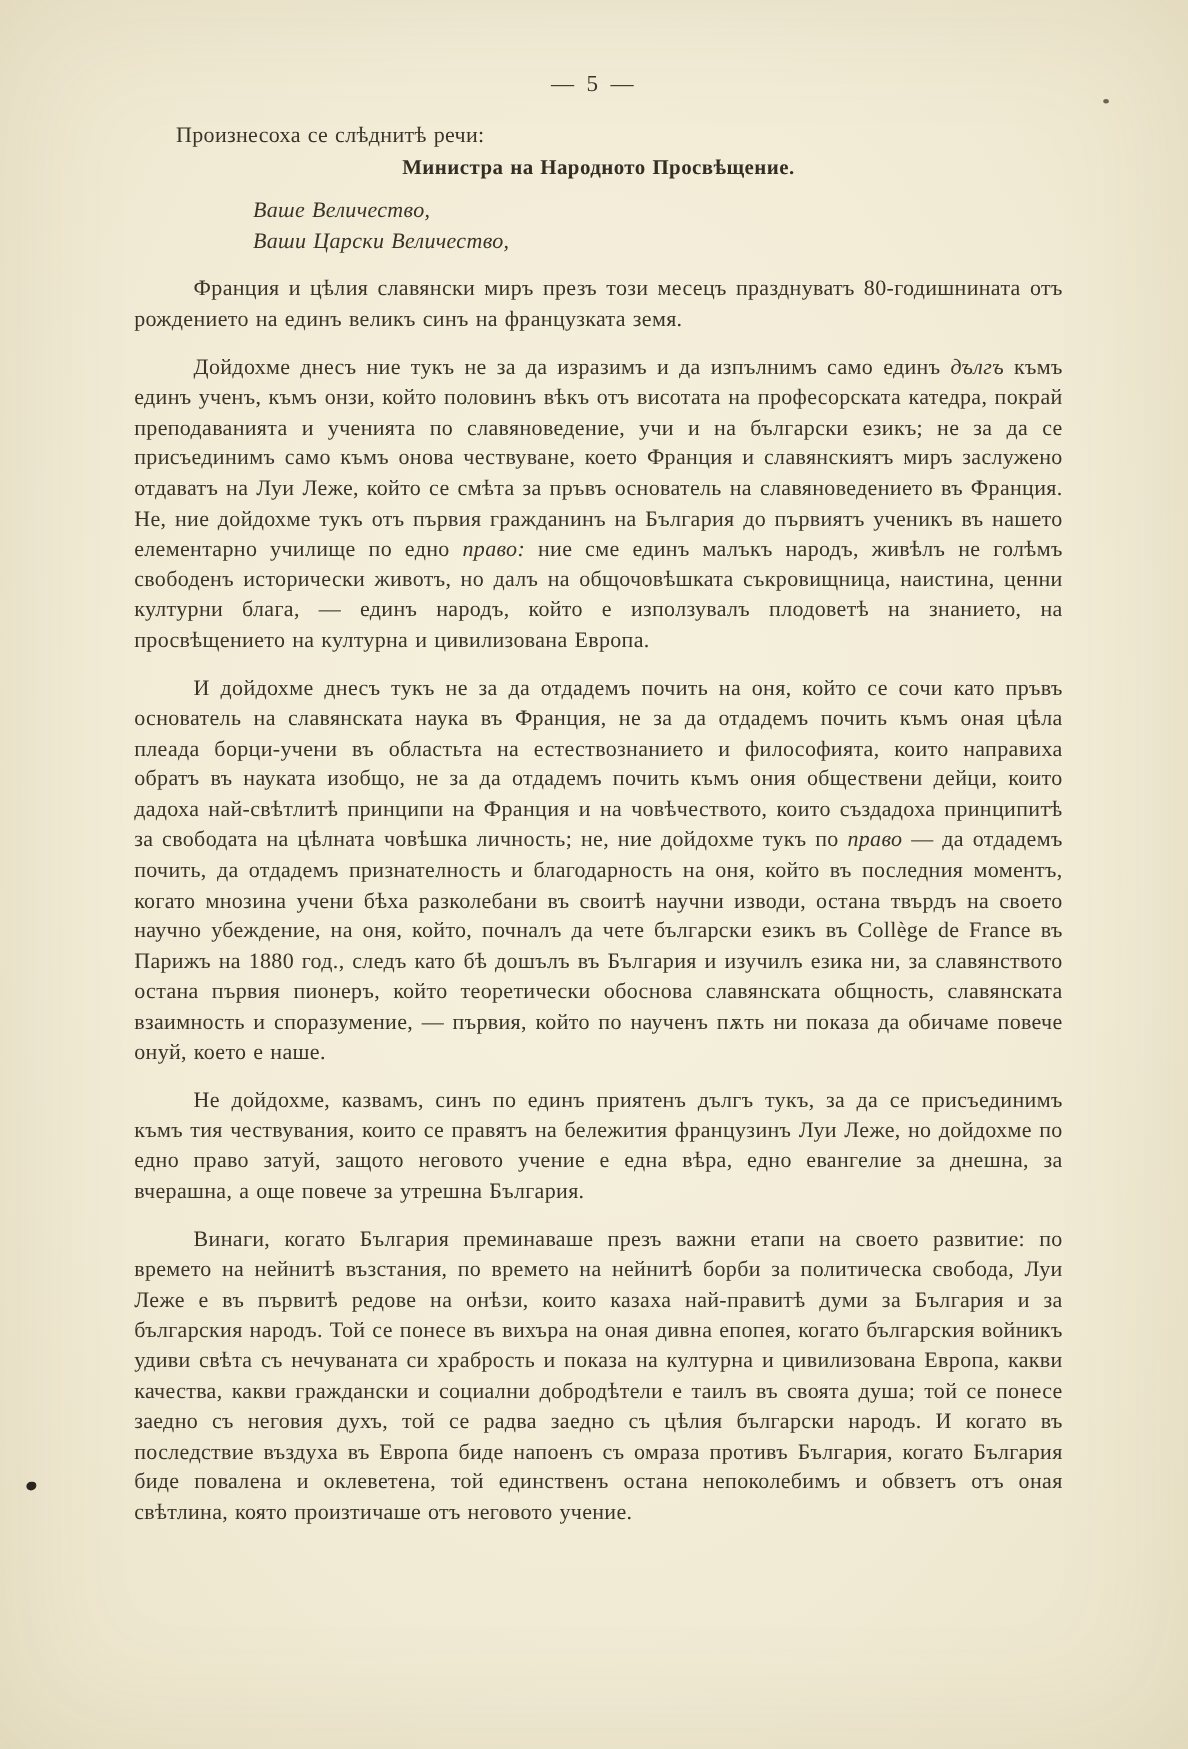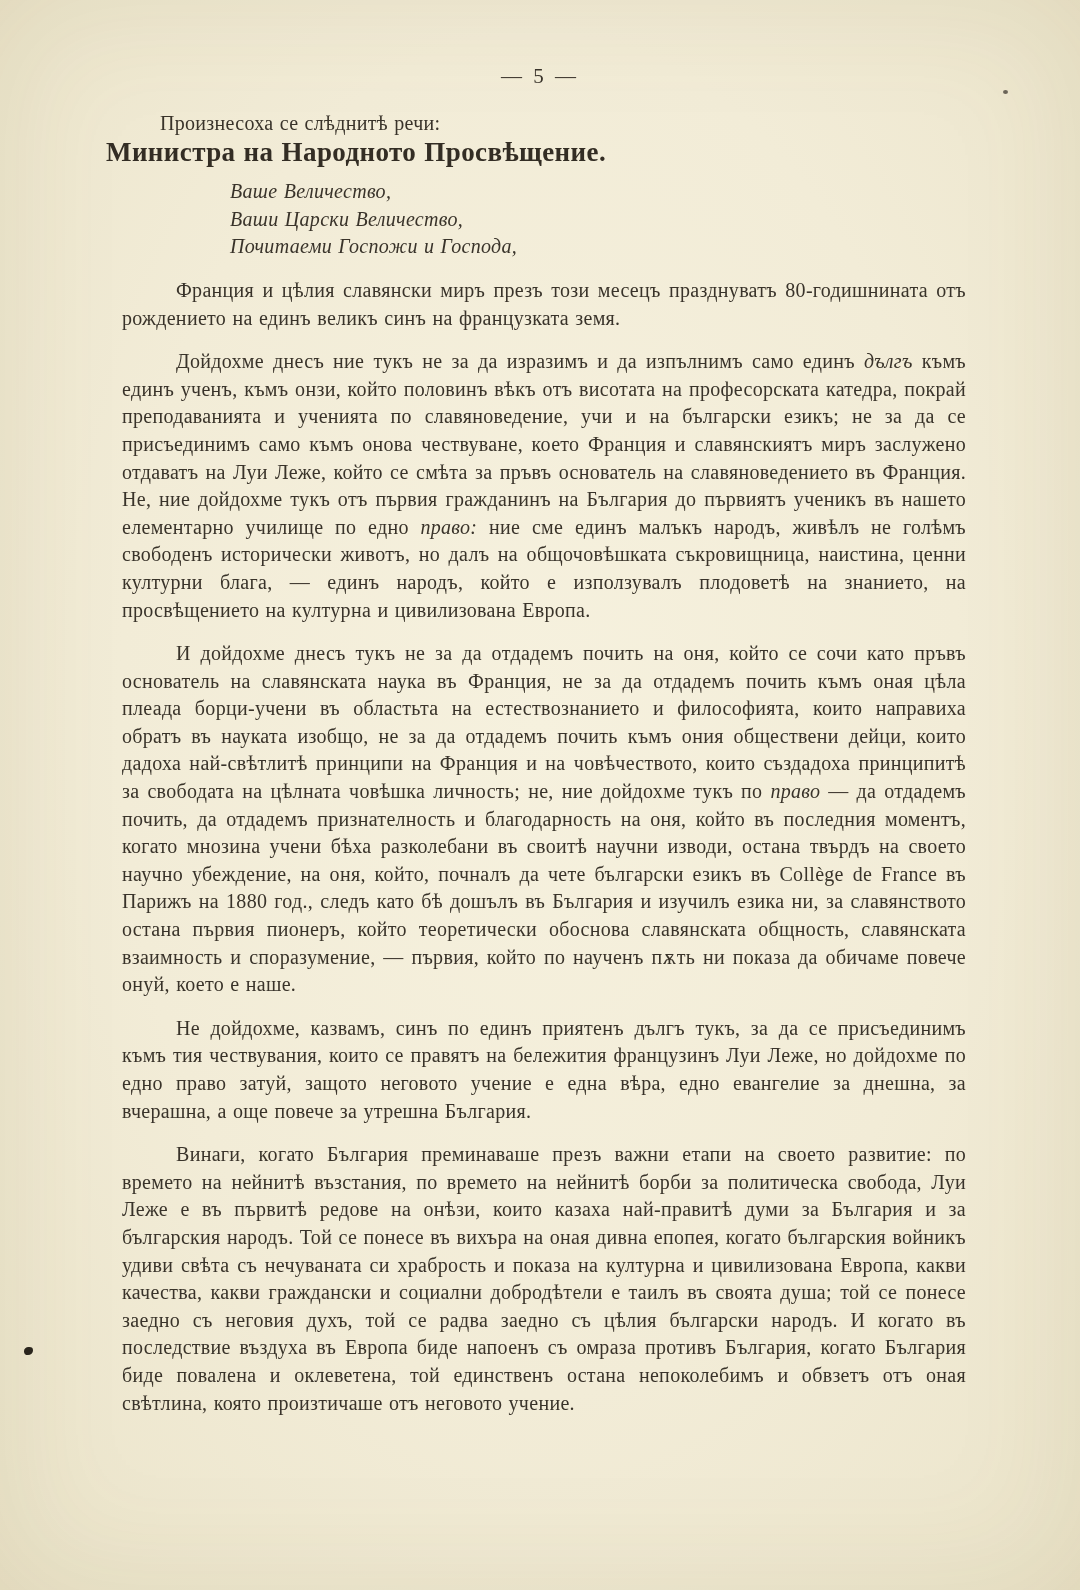--- a/index.html
+++ b/index.html
@@ -40,22 +40,23 @@
     word-spacing: 1px;
   }
 
   .intro {
     margin: 0 0 1px 0;
     text-indent: 54px;
   }
 
   .heading {
     margin: 1px 0 2px 0;
+    text-align: center;
     font-weight: bold;
-    font-size: 27px;
+    font-size: 19px;
     letter-spacing: 0.4px;
     color: #332d24;
   }
 
   .salutations { margin: 12px; }
 
   .salut {
     margin: 0 0 0 112px;
     font-style: italic;
     font-size: 20px;
@@ -99,21 +100,20 @@
 
   <div class="content">
 
     <p class="intro">Произнесоха се слѣднитѣ речи:</p>
 
     <p class="heading">Министра на Народното Просвѣщение.</p>
 
     <div class="salutations">
       <p class="salut">Ваше Величество,</p>
       <p class="salut">Ваши Царски Величество,</p>
-      <p class="salut">Почитаеми Госпожи и Господа,</p>
     </div>
 
     <p class="para"><span>Франция и цѣлия славянски миръ презъ този месецъ празднуватъ 80-годишнината отъ рождението на единъ великъ синъ на французката земя.</span></p>
 
     <p class="para"><span>Дойдохме днесъ ние тукъ не за да изразимъ и да изпълнимъ само единъ </span><em>дългъ</em><span> къмъ единъ ученъ, къмъ онзи, който половинъ вѣкъ отъ висотата на професорската катедра, покрай преподаванията и ученията по славяноведение, учи и на български езикъ; не за да се присъединимъ само къмъ онова чествуване, което Франция и славянскиятъ миръ заслужено отдаватъ на Луи Леже, който се смѣта за пръвъ основатель на славяноведението въ Франция. Не, ние дойдохме тукъ отъ първия гражданинъ на България до първиятъ ученикъ въ нашето елементарно училище по едно </span><em>право:</em><span> ние сме единъ малъкъ народъ, живѣлъ не голѣмъ свободенъ исторически животъ, но далъ на общочовѣшката съкровищница, наистина, ценни културни блага, — единъ народъ, който е използувалъ плодоветѣ на знанието, на просвѣщението на културна и цивилизована Европа.</span></p>
 
     <p class="para"><span>И дойдохме днесъ тукъ не за да отдадемъ почить на оня, който се сочи като пръвъ основатель на славянската наука въ Франция, не за да отдадемъ почить къмъ оная цѣла плеада борци-учени въ областьта на естествознанието и философията, които направиха обратъ въ науката изобщо, не за да отдадемъ почить къмъ ония обществени дейци, които дадоха най-свѣтлитѣ принципи на Франция и на човѣчеството, които създадоха принципитѣ за свободата на цѣлната човѣшка личность; не, ние дойдохме тукъ по </span><em>право</em><span> — да отдадемъ почить, да отдадемъ признателность и благодарность на оня, който въ последния моментъ, когато мнозина учени бѣха разколебани въ своитѣ научни изводи, остана твърдъ на своето научно убеждение, на оня, който, почналъ да чете български езикъ въ Collège de France въ Парижъ на 1880 год., следъ като бѣ дошълъ въ България и изучилъ езика ни, за славянството остана първия пионеръ, който теоретически обоснова славянската общность, славянската взаимность и споразумение, — първия, който по наученъ пѫть ни показа да обичаме повече онуй, което е наше.</span></p>
 
     <p class="para"><span>Не дойдохме, казвамъ, синъ по единъ приятенъ дългъ тукъ, за да се присъединимъ къмъ тия чествувания, които се правятъ на бележития французинъ Луи Леже, но дойдохме по едно право затуй, защото неговото учение е една вѣра, едно евангелие за днешна, за вчерашна, а още повече за утрешна България.</span></p>
 

